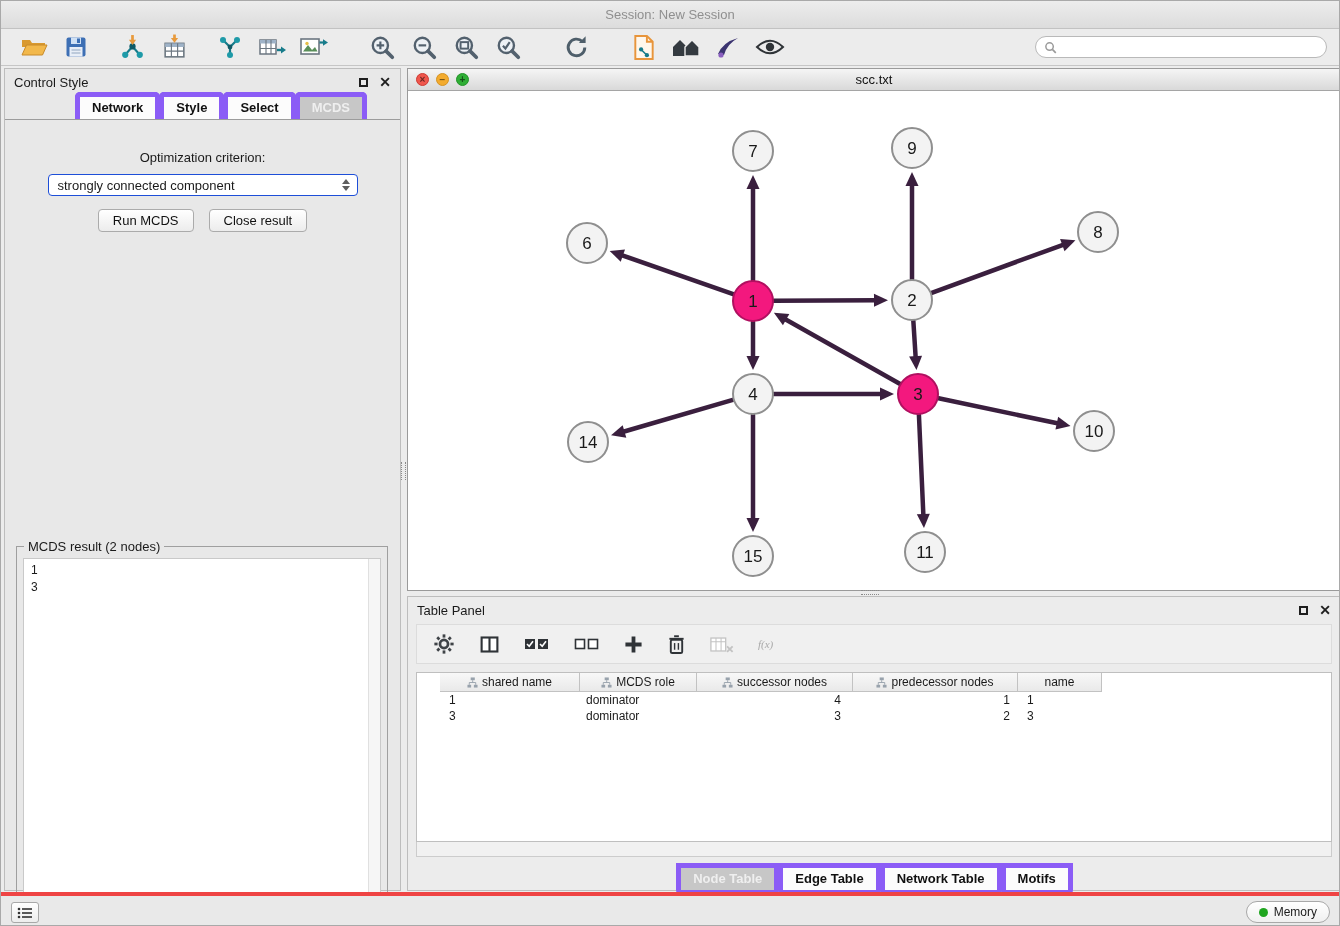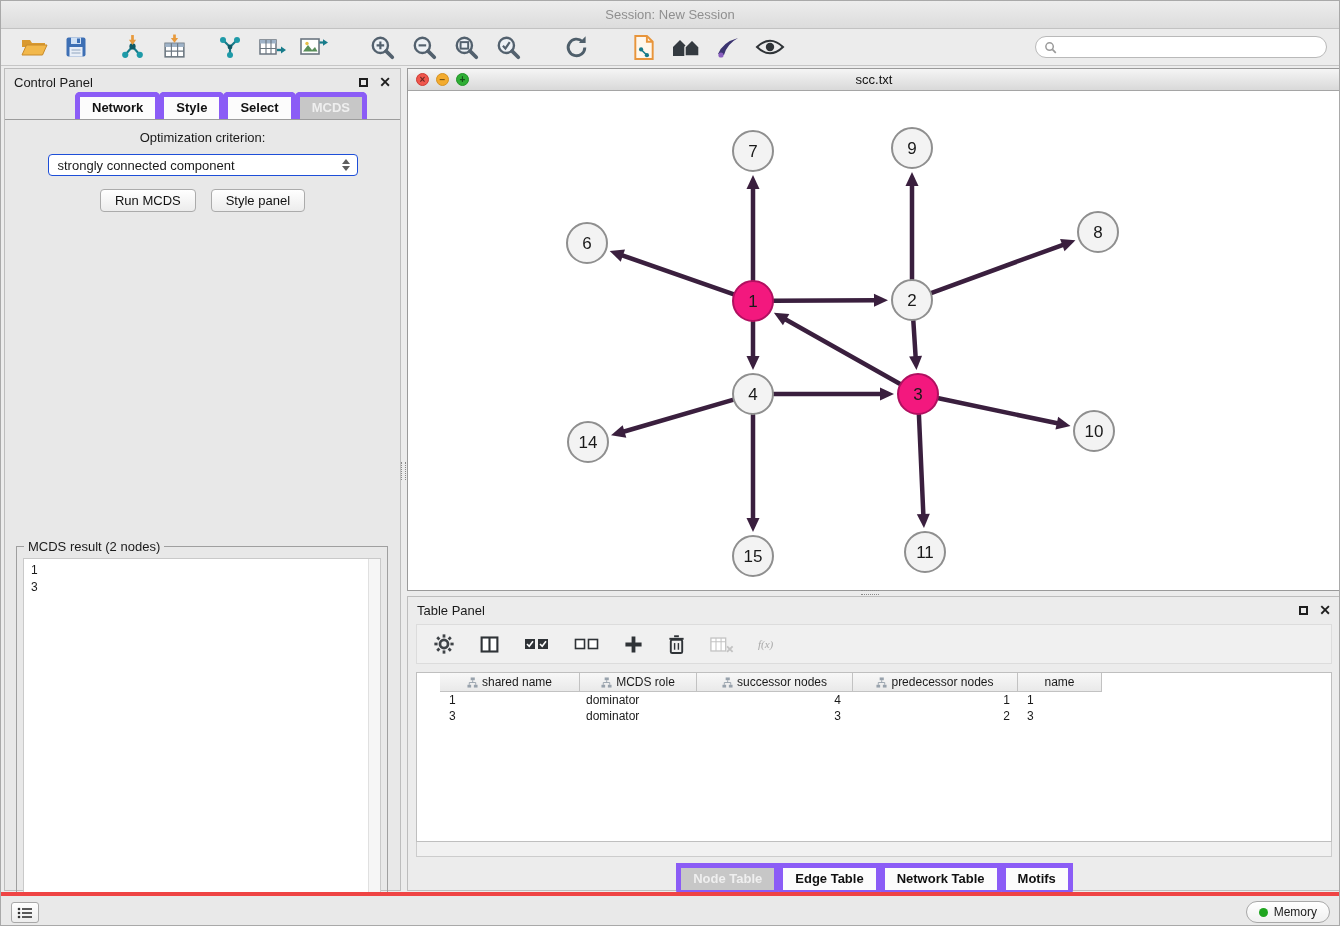--- a/index.html
+++ b/index.html
@@ -39,21 +39,21 @@
   .float-btn { width:9px; height:9px; border:2px solid #1e1e1e; }
   .close-btn { font-size:14px; font-weight:bold; color:#1e1e1e; line-height:10px; }
   .cp-tabs { display:flex; padding-left:70px; align-items:flex-end; height:24px; }
   .tab, .btab {
     font-size:13px; padding:3px 12px 4px; background:#fcfcfc; color:#111;
     border:5px solid #8b5cf6; margin-right:-1px; white-space:nowrap;font-weight:bold;
   }
   .tab { border-bottom:none; border-radius:5px 5px 0 0; }
   .tab.active, .btab.active { background:#c7c7c7; color:#efefef; }
   .cp-body { position:absolute; top:50px; left:0; right:0; bottom:0; border-top:1px solid #9c9c9c; }
-  .opt-label { margin-top:10px; text-align:center; font-size:13px; }
+  .opt-label { margin-top:30px; text-align:center; font-size:13px; }
   .selectbox {
     width:310px; height:22px; margin:9px auto 0; background:#fff;
     border:1px solid #1d4ed8; border-radius:4px;
     display:flex; align-items:center; padding:0 7px 0 9px; font-size:13px;
   }
   .sel-arrows { margin-left:auto; display:flex; flex-direction:column; align-items:center; }
   .tri-up { width:0; height:0; border-left:4px solid transparent; border-right:4px solid transparent; border-bottom:5px solid #5e5e5e; }
   .tri-down { width:0; height:0; border-left:4px solid transparent; border-right:4px solid transparent; border-top:5px solid #5e5e5e; margin-top:2px; }
   .btn-row { display:flex; justify-content:center; gap:15px; margin-top:13px; }
   .btn {
@@ -273,21 +273,21 @@
       <svg width="13" height="13" viewBox="0 0 14 14">
         <circle cx="6" cy="6" r="4" fill="none" stroke="#9a9a9a" stroke-width="1.6"></circle>
         <line x1="9" y1="9" x2="12.7" y2="12.7" stroke="#9a9a9a" stroke-width="1.8"></line>
       </svg>
       <input value="" style="">
     </div>
   </div>
 
   <div class="control-panel">
     <div class="panel-header">
-      <span>Control Panel</span>
+      <span>Control Style</span>
       <span class="win-btns">
         <span class="float-btn"></span>
         <span class="close-btn">✕</span>
       </span>
     </div>
     <div class="cp-tabs">
       <span class="tab">Network</span>
       <span class="tab">Style</span>
       <span class="tab">Select</span>
       <span class="tab active">MCDS</span>
@@ -296,21 +296,21 @@
       <div class="opt-label">Optimization criterion:</div>
       <div class="selectbox">
         <span>strongly connected component</span>
         <span class="sel-arrows">
           <span class="tri-up"></span>
             <span class="tri-down"></span>
         </span>
       </div>
       <div class="btn-row">
         <button class="btn">Run MCDS</button>
-        <button class="btn">Style panel</button>
+        <button class="btn">Close result</button>
       </div>
       <div class="result-box">
         <span class="result-legend">MCDS result (2 nodes)</span>
         <div class="result-list">
           <div>1</div>
           <div>3</div>
           <div class="result-scroll"></div>
         </div>
       </div>
     </div>

